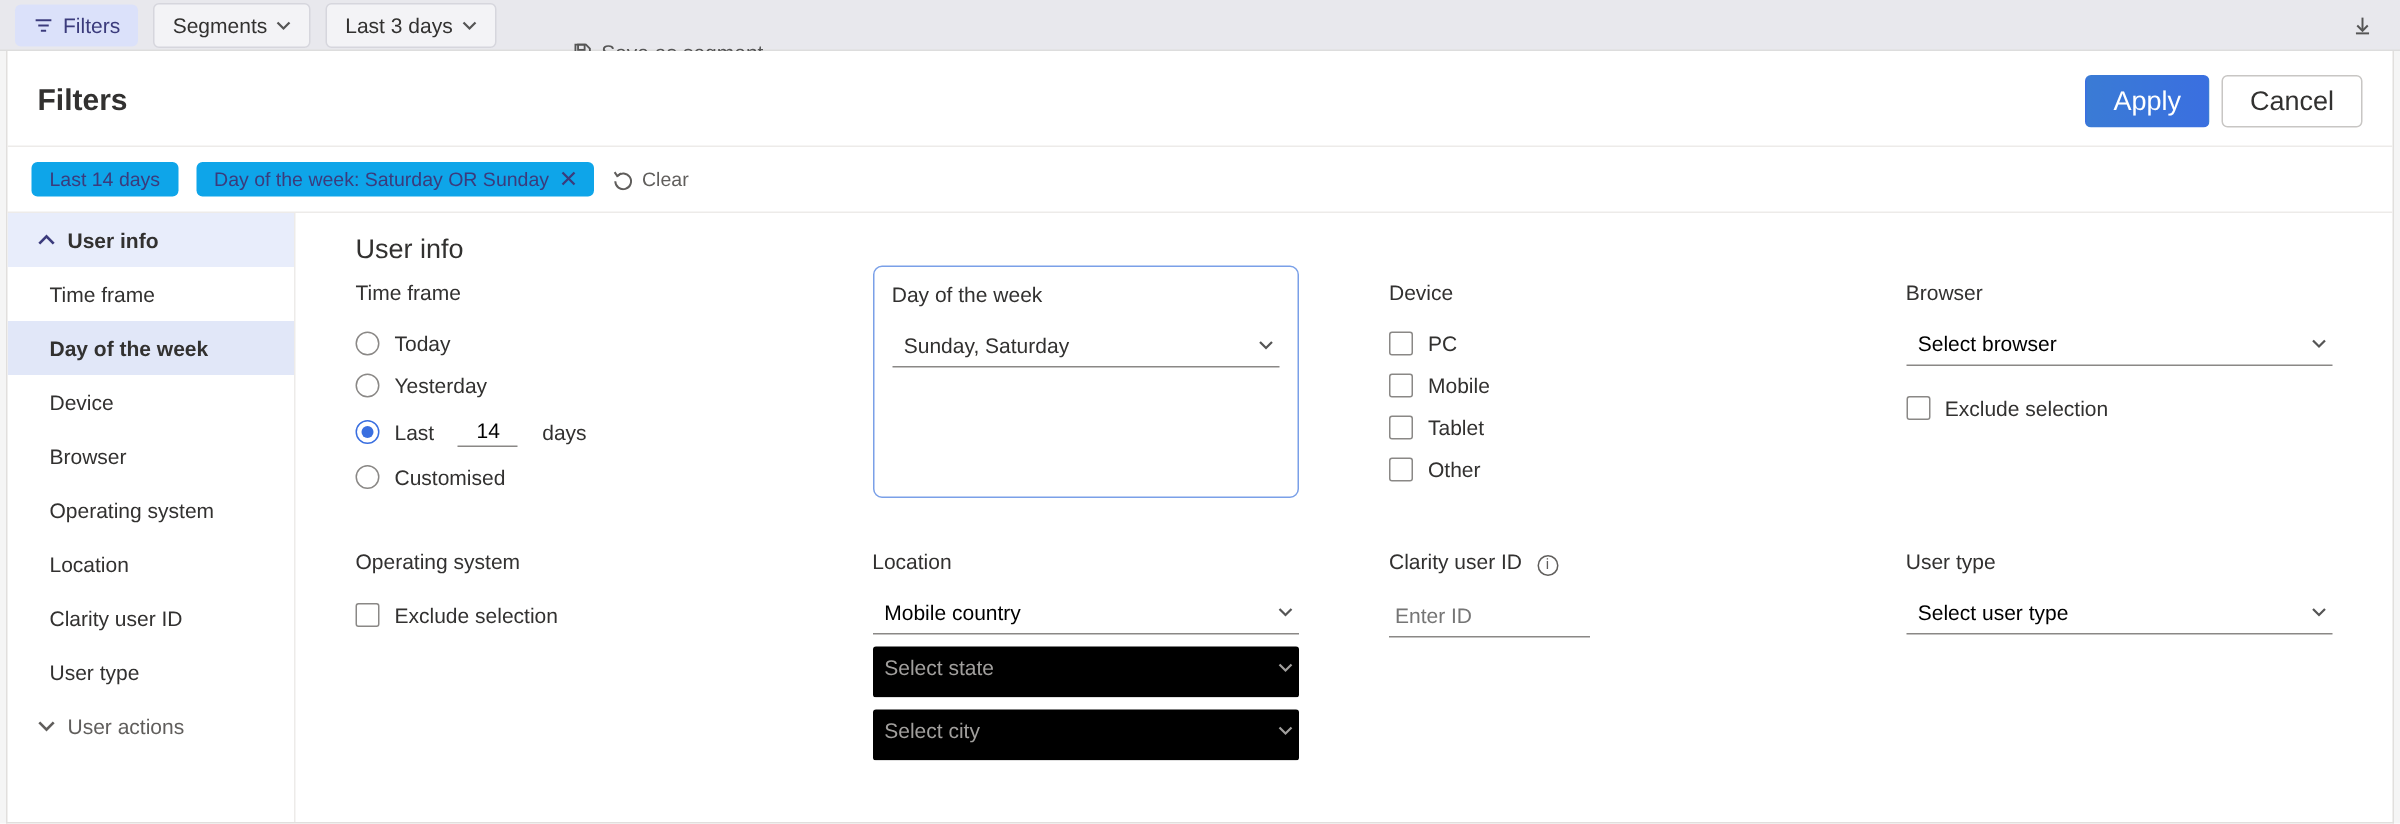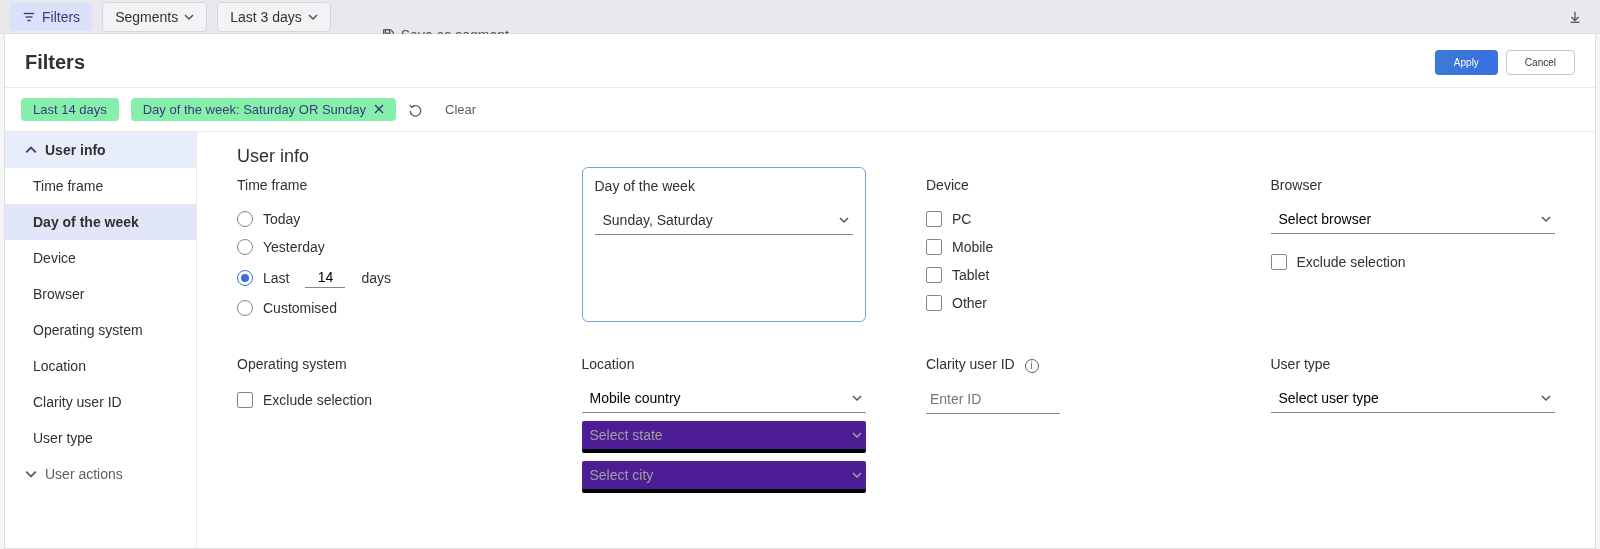--- a/index.html
+++ b/index.html
@@ -13,29 +13,29 @@
   .pill-ghost { background:transparent; color:#555;margin-top:36px; }
   .icon { display:inline-block; width:14px; height:14px; }
   .chev-down { width:10px; height:10px; }
   .dl-icon { position:absolute; right:18px; }
 
   
   .modal { position:absolute; top:34px; left:4px; right:4px; bottom:0; background:#fff; border:1px solid #e1dfdd; border-top:none; display:flex; flex-direction:column; }
   .modal-header { display:flex; align-items:center; justify-content:space-between; padding:16px 20px 12px 20px; border-bottom:1px solid #edebe9; }
   .modal-title { font-size:20px; font-weight:600; }
   .modal-buttons { display:flex; gap:8px; }
-  .btn { padding:6px 18px; border-radius:4px; font-size:10px; cursor:pointer; border:1px solid transparent; }
+  .btn { padding:6px 18px; border-radius:4px; font-size:18px; cursor:pointer; border:1px solid transparent; }
   .btn-primary { background:linear-gradient(90deg,#3a7bd5,#3a6fe0); color:#fff; }
   .btn-secondary { background:#fff; border:1px solid #c8c6c4; color:#323130; }
 
   
   .chips-row { display:flex; align-items:center; gap:12px; padding:10px 16px; border-bottom:1px solid #edebe9; }
-  .chip { background:#86efac; color:#3b3b7c; padding:4px 12px; border-radius:4px; font-size:13px; display:flex; align-items:center; gap:8px;}
+  .chip { background:#0ea5e9; color:#3b3b7c; padding:4px 12px; border-radius:4px; font-size:13px; display:flex; align-items:center; gap:8px;}
   .chip .close-x { cursor:pointer; }
-  .clear-link { display:flex; align-items:center; gap:23px; color:#605e5c; cursor:pointer; font-size:13px;}
+  .clear-link { display:flex; align-items:center; gap:6px; color:#605e5c; cursor:pointer; font-size:13px;}
 
   
   .body { flex:1; display:flex; overflow:hidden;}
 
   
   .sidebar { width:192px; border-right:1px solid #edebe9; overflow-y:auto; }
   .side-section { padding:10px 20px; display:flex; align-items:center; gap:8px; cursor:pointer; font-size:14px; }
   .side-section.header { font-weight:600; background:#e8edfb; }
   .side-item { padding:10px 28px; cursor:pointer; font-size:14px; color:#323130; }
   .side-item.active { background:#e1e7f8; font-weight:600; }
@@ -48,21 +48,21 @@
   .group-label { font-size:14px; margin-bottom:12px; }
   .highlight-group { border:1px solid #7aa0e8; border-radius:6px; padding:10px 12px 14px 12px; margin-top:-10px;}
   .radio-row, .check-row { display:flex; align-items:center; gap:10px; padding:6px 0; }
   .radio { width:16px; height:16px; border:1px solid #8a8886; border-radius:50%; display:inline-flex; align-items:center; justify-content:center;}
   .radio.on::after { content:""; width:8px; height:8px; background:#3a6fe0; border-radius:50%;}
   .radio.on { border-color:#3a6fe0;}
   .check { width:16px; height:16px; border:1px solid #8a8886; border-radius:2px; }
   .num-input { width:40px; border:none; border-bottom:1px solid #8a8886; text-align:center; font-size:14px; margin:0 6px; padding:2px 0;}
   .select { display:flex; align-items:center; justify-content:space-between; border-bottom:1px solid #8a8886; padding:6px 4px 6px 8px; font-size:14px; color:#323130; cursor:pointer; min-height:28px;}
   .select.placeholder { color:#000000; }
-  .select.disabled { background:#4c1d95; border-bottom:4px solid #000000; color:#a19f9d; cursor:not-allowed; border-radius:2px;text-align:center;}
+  .select.disabled { background:#000000; border-bottom:6px solid #000000; color:#a19f9d; cursor:not-allowed; border-radius:2px;text-align:center;}
   .text-input { width:134px; border:none; border-bottom:1px solid #8a8886; padding:6px 4px; font-size:14px;}
   .info-dot { width:14px; height:14px; display:inline-flex; align-items:center; justify-content:center; border:1px solid #605e5c; border-radius:50%; font-size:10px; color:#605e5c; margin-left:6px;}
 </style>
 </head>
 <body>
 
 <div class="top-toolbar">
   <div class="pill-btn pill-active">
     <svg class="icon" viewBox="0 0 16 16" fill="none" stroke="#3b3b7c" stroke-width="1.5">
         <line x1="2" y1="4" x2="14" y2="4"></line>

